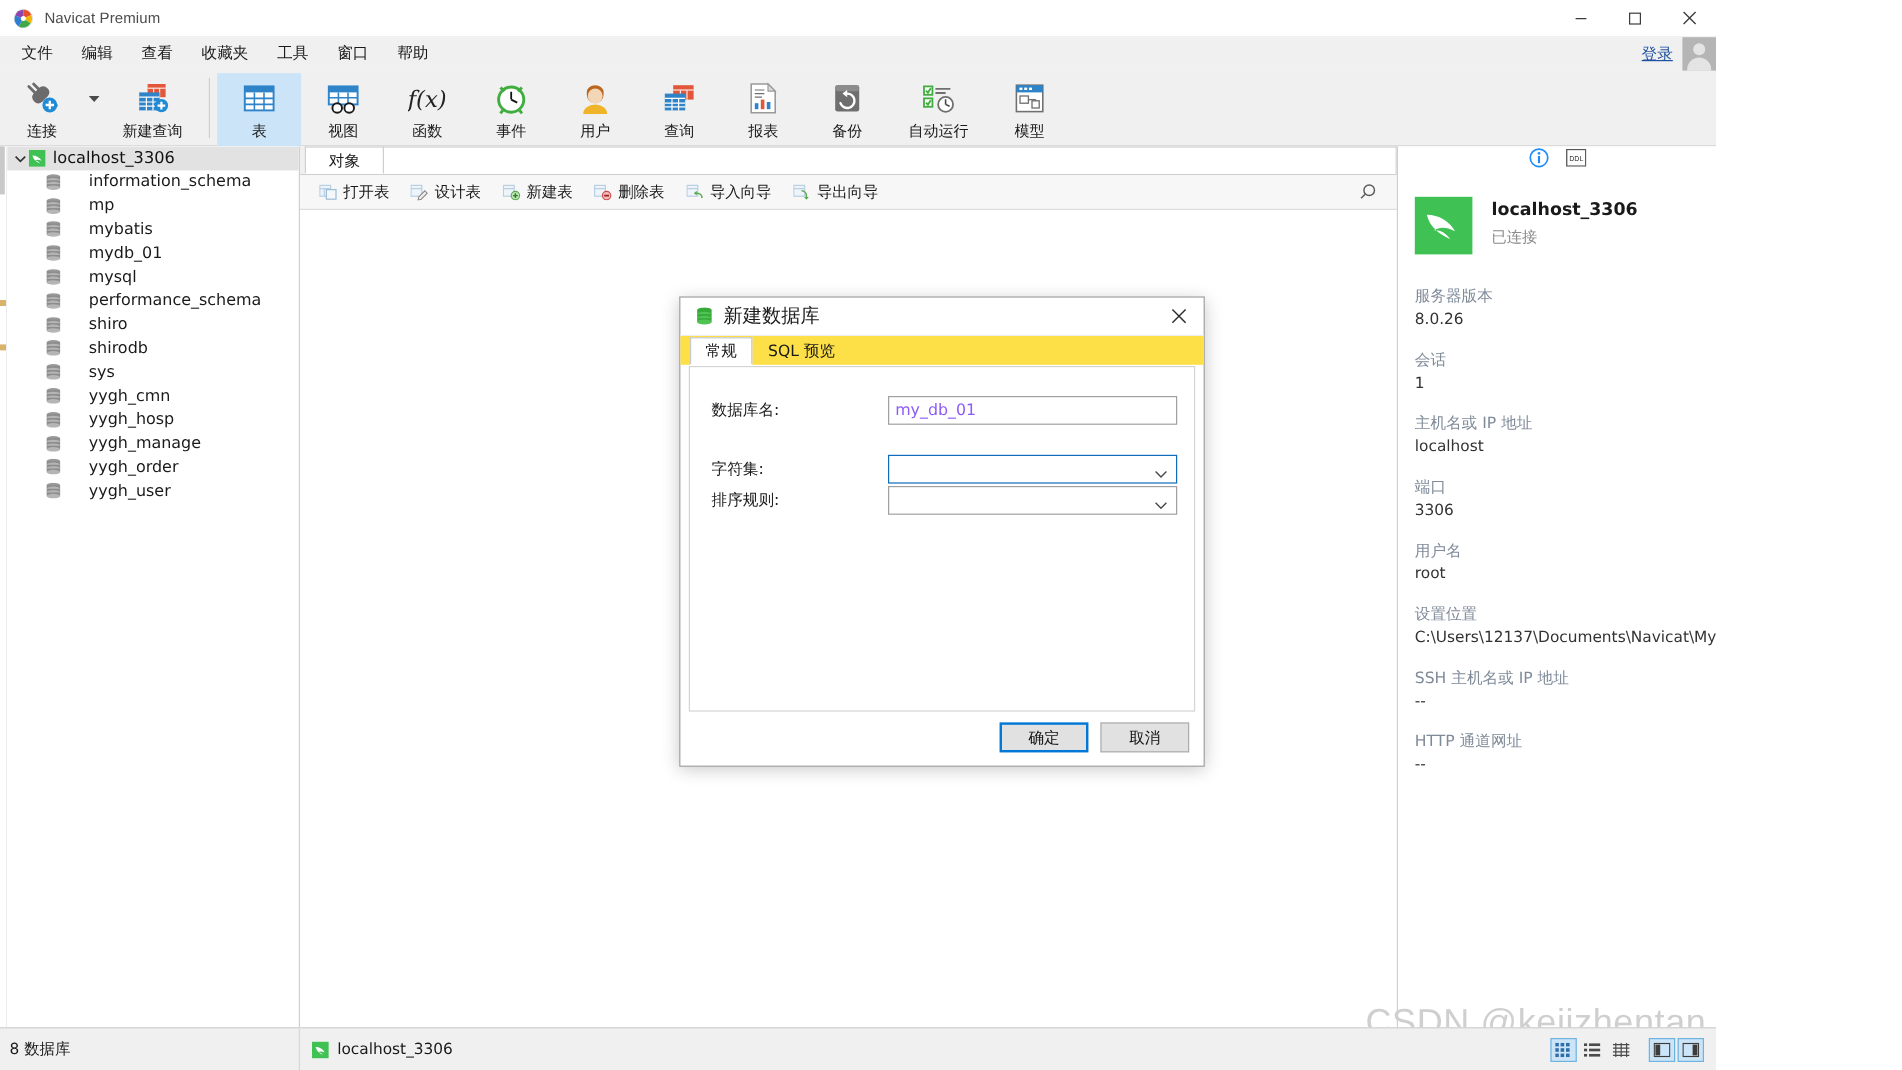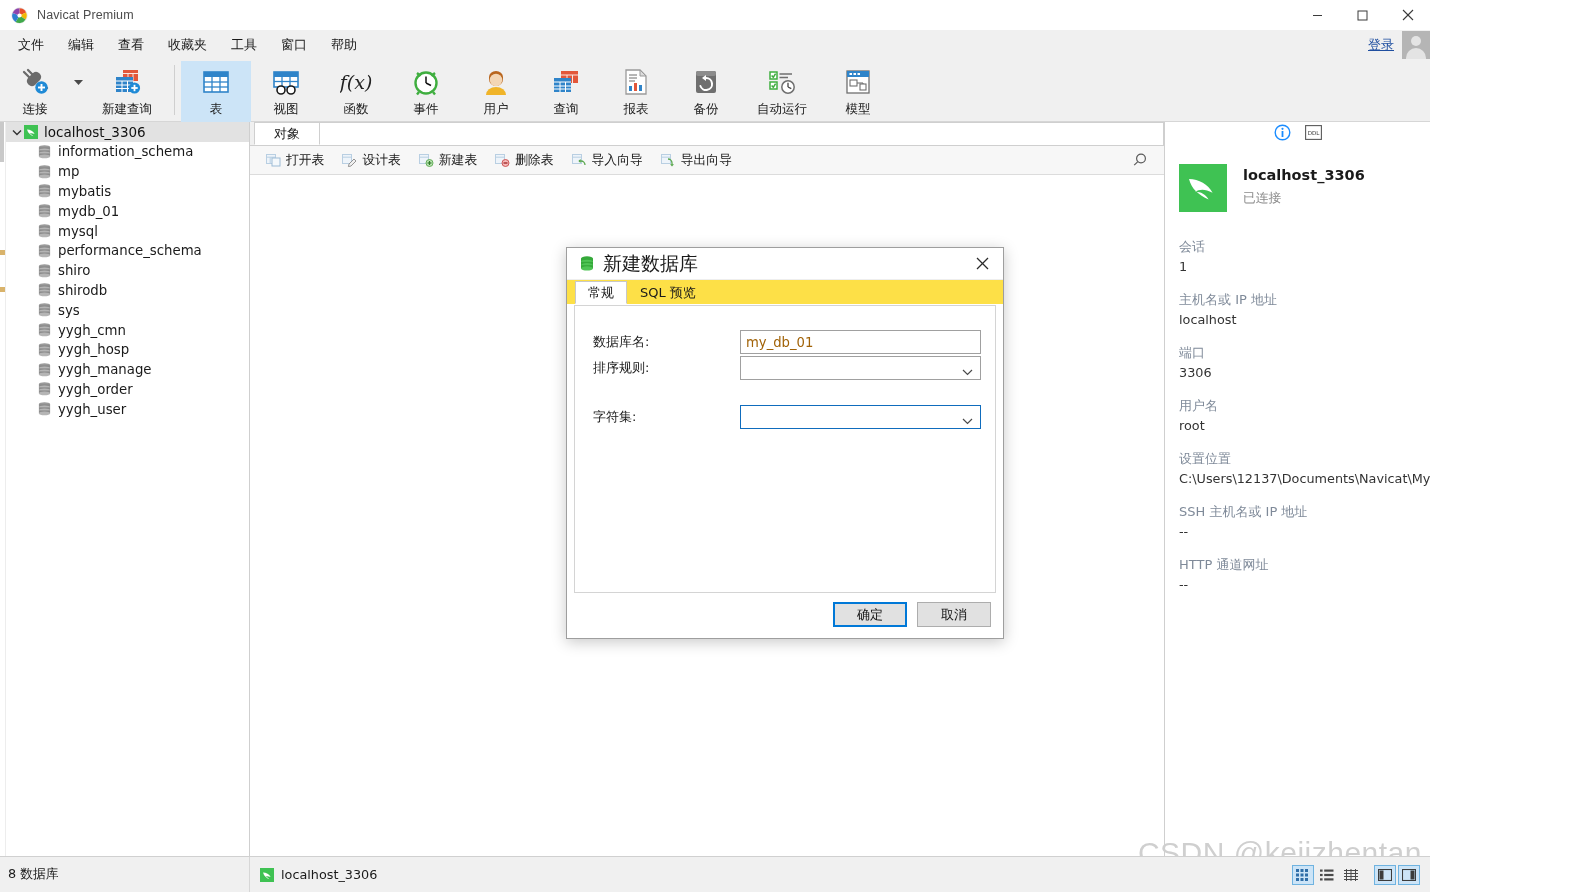--- a/index.html
+++ b/index.html
@@ -91,21 +91,21 @@
   .tree-root {
     height:20px; display:flex; align-items:center; background:#e2e2e2;
     padding-left:4px; position:relative;
   }
   .tree-root .chev { width:14px; display:flex; align-items:center; justify-content:center; color:#333; }
   .tree-root .rico { width:14px; height:14px; margin-right:6px; }
   .tree-root .rlbl {
     font-size:13.5px; color:#111; font-family:"DejaVu Sans","Liberation Sans",sans-serif;
   }
   .tree-node {
-    height:19.8px; display:flex; align-items:center; padding-left:32px;
+    height:19.8px; display:flex; align-items:center; padding-left:32px;gap:16px;
   }
   .db-ico { width:13px; height:14px; margin-right:7px; flex:0 0 auto; }
   .tree-node .lbl {
     font-size:13.3px; color:#1a1a1a; font-family:"DejaVu Sans","Liberation Sans",sans-serif;
     white-space:nowrap;
   }
 
   
   .main { flex:1; background:#ffffff; position:relative; display:flex; flex-direction:column; }
   .tabstrip {
@@ -193,21 +193,21 @@
     position:absolute; left:566px; top:247px; width:438px; height:392px;
     background:#ffffff; border:1px solid #9e9e9e;
     box-shadow:0 3px 14px rgba(0,0,0,.22);
   }
   .dlg-title {
     height:32px; display:flex; align-items:center; padding-left:13px;
     border-bottom:1px solid #eeeeee;
   }
   .dlg-title .dico { width:14px; height:15px; margin-right:9px; }
   .dlg-title .dlbl {
-    font-size:19px; color:#1a1a1a; font-family:"DejaVu Sans","Liberation Sans",sans-serif;
+    font-size:16px; color:#1a1a1a; font-family:"DejaVu Sans","Liberation Sans",sans-serif;
   }
   .dlg-close {
     margin-left:auto; width:42px; height:32px; display:flex;
     align-items:center; justify-content:center; color:#2b2b2b;
   }
   .dlg-tabs { height:24px; display:flex; align-items:flex-end; padding-left:8px; background:#fde047; }
   .dtab {
     height:23px; padding:0 12px; display:flex; align-items:center; justify-content:center;
     font-size:13px; color:#1a1a1a; border:1px solid transparent;
     font-family:"DejaVu Sans","Liberation Sans",sans-serif;
@@ -217,21 +217,21 @@
     position:absolute; left:7px; right:7px; top:57px; bottom:45px;
     border:1px solid #d4d4d4; background:#fff;
   }
   .dlg-field { display:flex; align-items:center; margin:0; }
   .dlg-label {
     width:165px; padding-left:18px; font-size:13px; color:#1a1a1a;
     font-family:"DejaVu Sans","Liberation Sans",sans-serif;
   }
   .txt-input {
     width:241px; height:24px; border:1px solid #a0a0a0; background:#fff;
-    font-size:13.2px; color:#a16207; padding:0 5px; outline:none;
+    font-size:13.2px; color:#8b5cf6; padding:0 5px; outline:none;
     font-family:"DejaVu Sans","Liberation Sans",sans-serif;
   }
   .combo {
     width:241px; height:24px; border:1px solid #0f6cbd; background:#fff;
     position:relative; display:flex; align-items:center; padding:0 5px;
     font-size:13px; color:#111;
   }
   .combo.plain { border:1px solid #a0a0a0; }
   .combo .cv { font-family:"DejaVu Sans","Liberation Sans",sans-serif; }
   .combo .chev { position:absolute; right:7px; top:7px; }
@@ -814,20 +814,24 @@
               <path d="M4 6 c10 0 19 5.4 23.6 13.8 c-7.6-4.1-13-3.6-17.6-1 c6-.1 10.2 2.6 13.6 7.6 C13.6 21.9 6.5 16 4 6z" fill="#fff"></path>
             </svg>
           </span>
           <span class="meta">
             <div class="name">localhost_3306</div>
             <div class="state">已连接</div>
           </span>
         </div>
         <div id="ip-rows">
             <div class="ip-row">
+              <div class="ip-key">服务器版本</div>
+              <div class="ip-val">8.0.26</div>
+            </div>
+            <div class="ip-row">
               <div class="ip-key">会话</div>
               <div class="ip-val">1</div>
             </div>
             <div class="ip-row">
               <div class="ip-key">主机名或 IP 地址</div>
               <div class="ip-val">localhost</div>
             </div>
             <div class="ip-row">
               <div class="ip-key">端口</div>
               <div class="ip-val">3306</div>
@@ -951,43 +955,43 @@
       <div class="dtab active">常规</div>
       <div class="dtab">SQL 预览</div>
     </div>
 
     <div class="dlg-panel">
       <div class="dlg-field" style="margin-top:24px;">
         <span class="dlg-label">数据库名:</span>
         <input class="txt-input" type="text" value="my_db_01" style="">
       </div>
 
+      <div class="dlg-field" style="margin-top:25px;">
+        <span class="dlg-label">字符集:</span>
+        <div class="combo">
+          <span class="cv"></span>
+          <span class="chev">
+            <svg width="11" height="7" viewBox="0 0 11 7">
+                <path d="M1 1 L5.5 5.5 L10 1" fill="none" stroke="#4a4a4a" stroke-width="1.2"></path>
+              </svg>
+          </span>
+        </div>
+      </div>
+
       <div class="dlg-field" style="margin-top:2px;">
         <span class="dlg-label">排序规则:</span>
         <div class="combo plain">
           <span class="cv"></span>
           <span class="chev">
             <svg width="11" height="7" viewBox="0 0 11 7">
                 <path d="M1 1 L5.5 5.5 L10 1" fill="none" stroke="#4a4a4a" stroke-width="1.2"></path>
               </svg>
           </span>
         </div>
       </div>
-
-      <div class="dlg-field" style="margin-top:25px;">
-        <span class="dlg-label">字符集:</span>
-        <div class="combo">
-          <span class="cv"></span>
-          <span class="chev">
-            <svg width="11" height="7" viewBox="0 0 11 7">
-                <path d="M1 1 L5.5 5.5 L10 1" fill="none" stroke="#4a4a4a" stroke-width="1.2"></path>
-              </svg>
-          </span>
-        </div>
-      </div>
     </div>
 
     <div class="dlg-buttons">
       <div class="dbtn primary">确定</div>
       <div class="dbtn">取消</div>
     </div>
   </div>
 
 </div>
 

